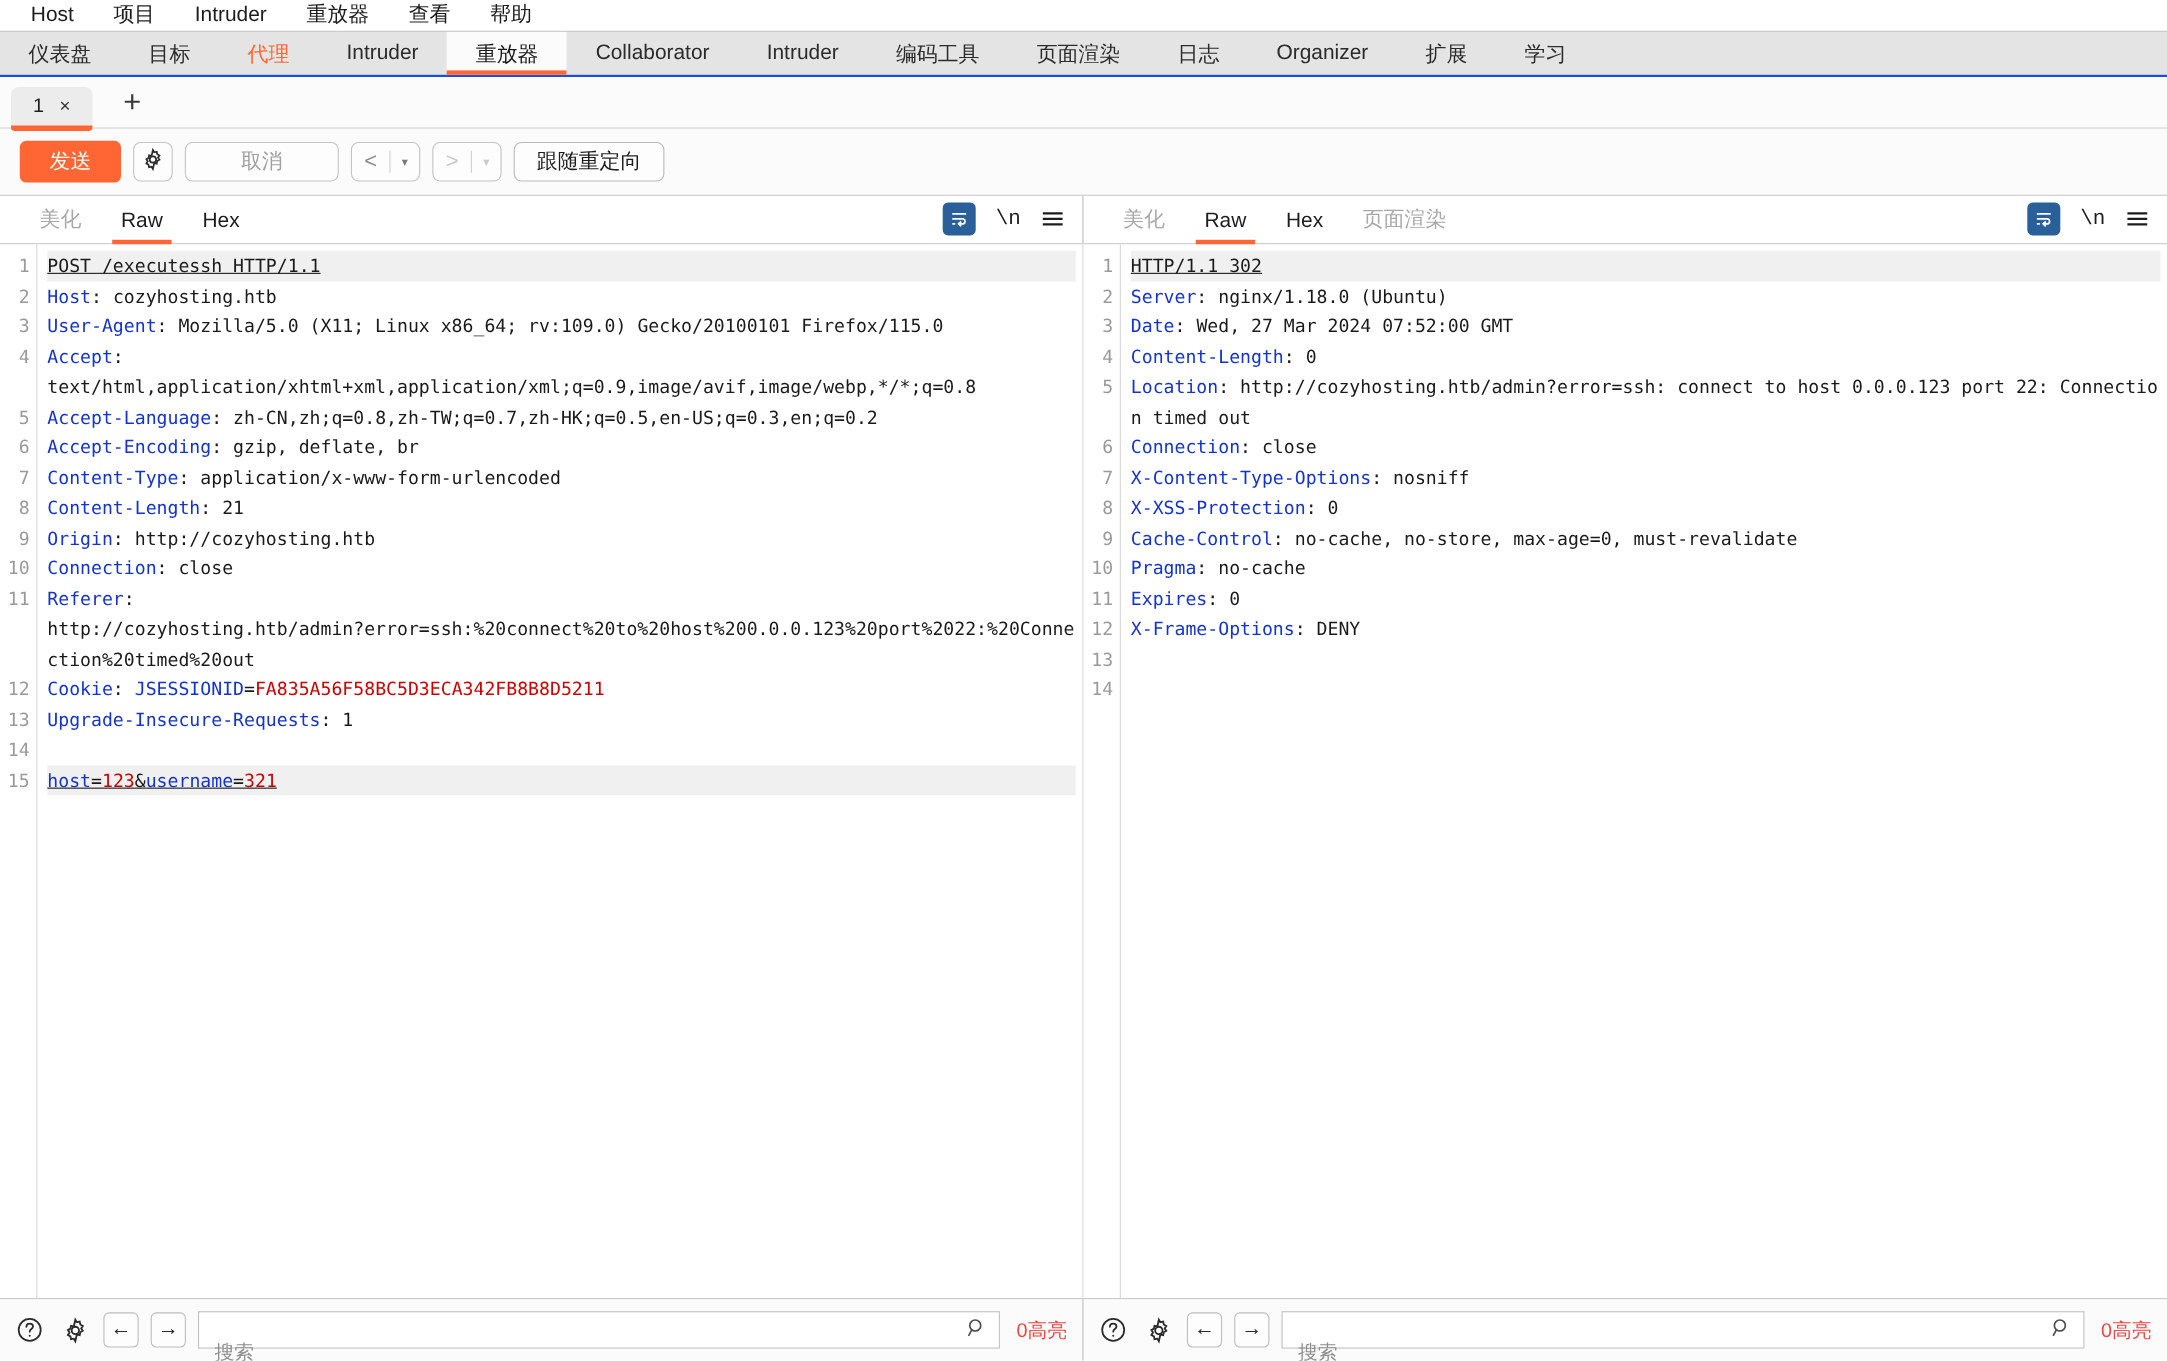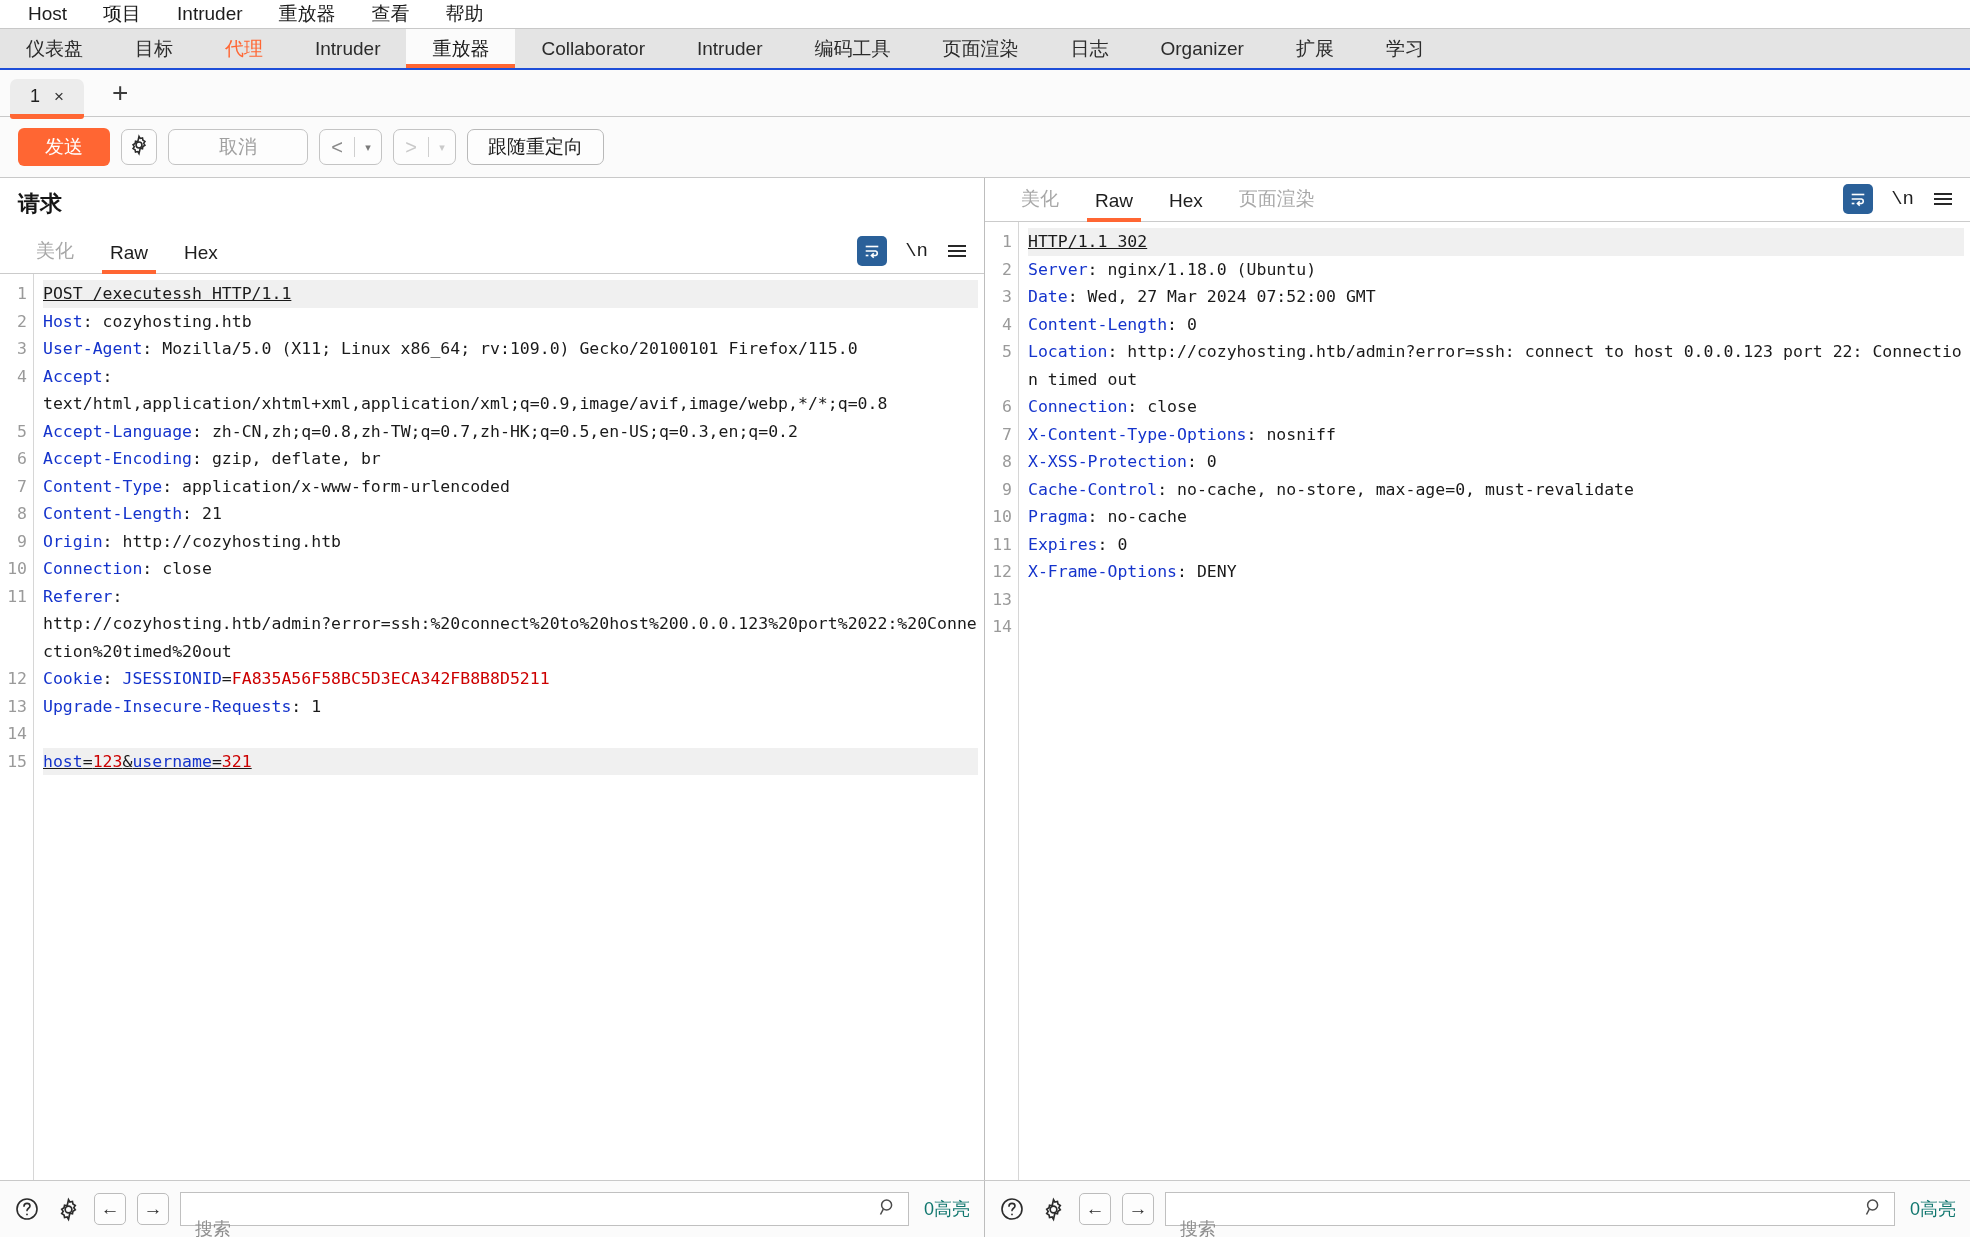--- a/index.html
+++ b/index.html
@@ -347,21 +347,21 @@
     font-size: 18px;
     font-family: inherit;
     color: #1c1c1c;
     min-width: 0;
     background: transparent;
     margin-top: 40px;
   }
   .search-wrap input::placeholder { color: #8e8e8e; }
   .hl-count {
     font-size: 18px;
-    color: #0f766e;
+    color: #ef4444;
     white-space: nowrap;
     padding-left: 4px;
   }
 </style>
 </head>
 <body>
 
 <div id="menubar">
     <div class="menu-item">Host</div>
     <div class="menu-item">项目</div>
@@ -422,23 +422,20 @@
     <span class="sep"></span>
     <span class="caret">▾</span>
   </div>
 
   <button class="btn-follow">跟随重定向</button>
 </div>
 
 <div id="panes">
 
   <div class="pane left">
-    <div class="pane-header">
-      <span>请求</span>
-    </div>
 
     <div class="pane-tabs">
       <div id="req-tabs-host" style="display:flex;align-items:flex-end;">
           <div class="ptab muted">美化</div>
           <div class="ptab active">Raw</div>
           <div class="ptab">Hex</div>
         </div>
       <div class="ptab-tools">
         <span class="tool-wrap">
           <svg width="18" height="18" viewBox="0 0 20 20" stroke="#ffffff" stroke-width="1.8" fill="none">

